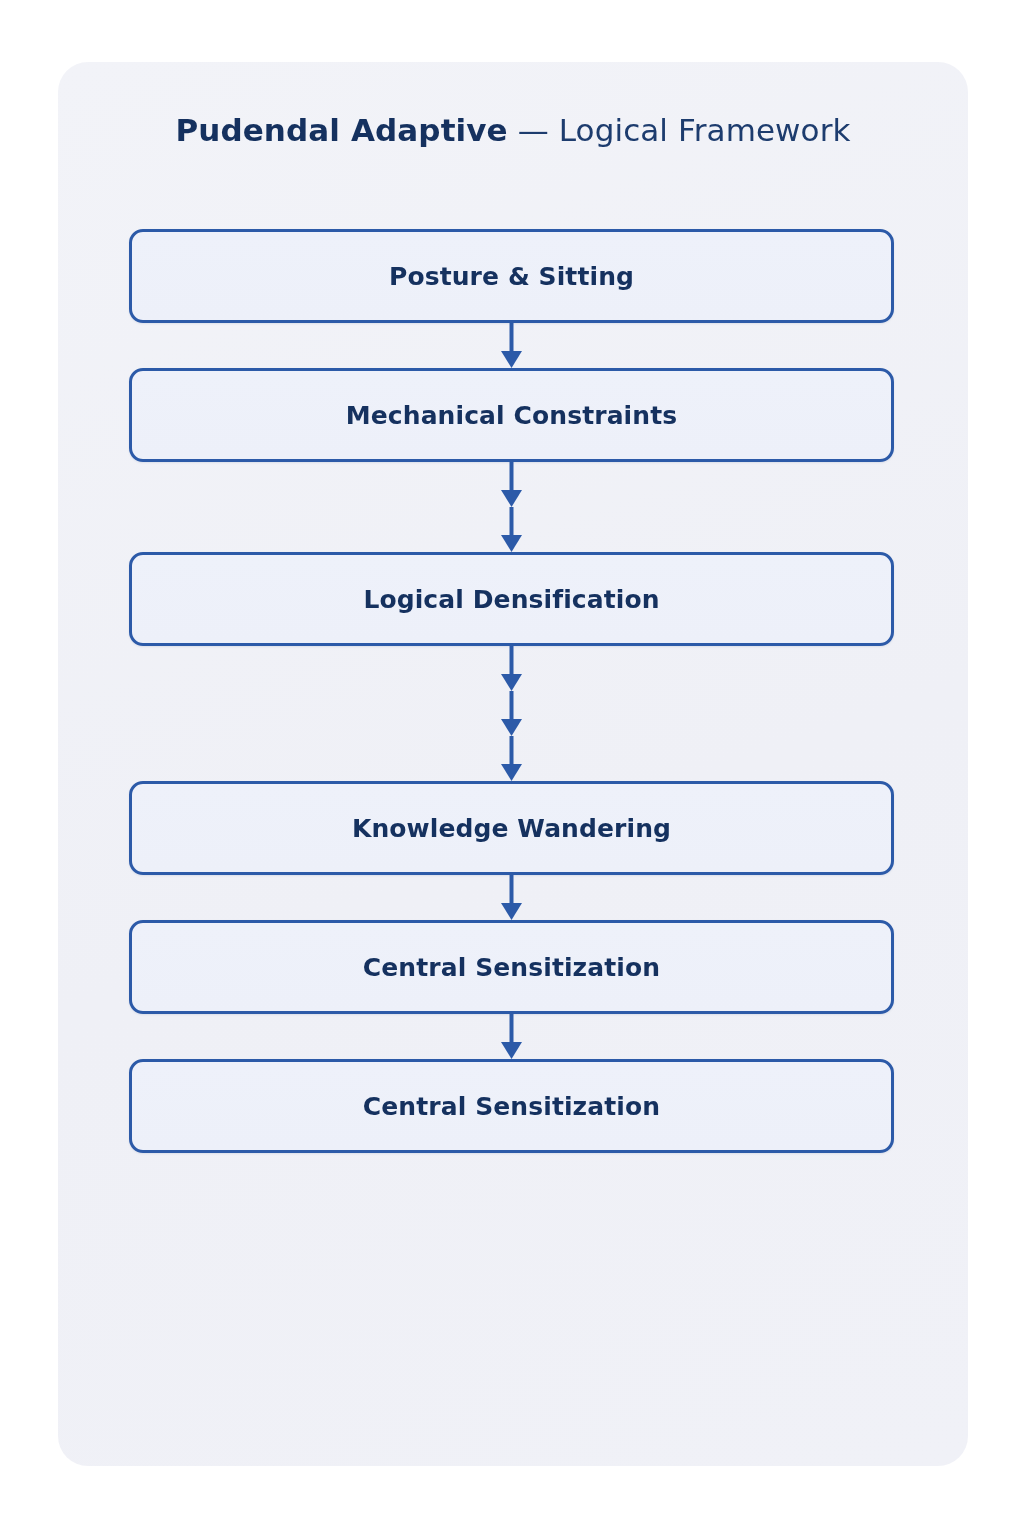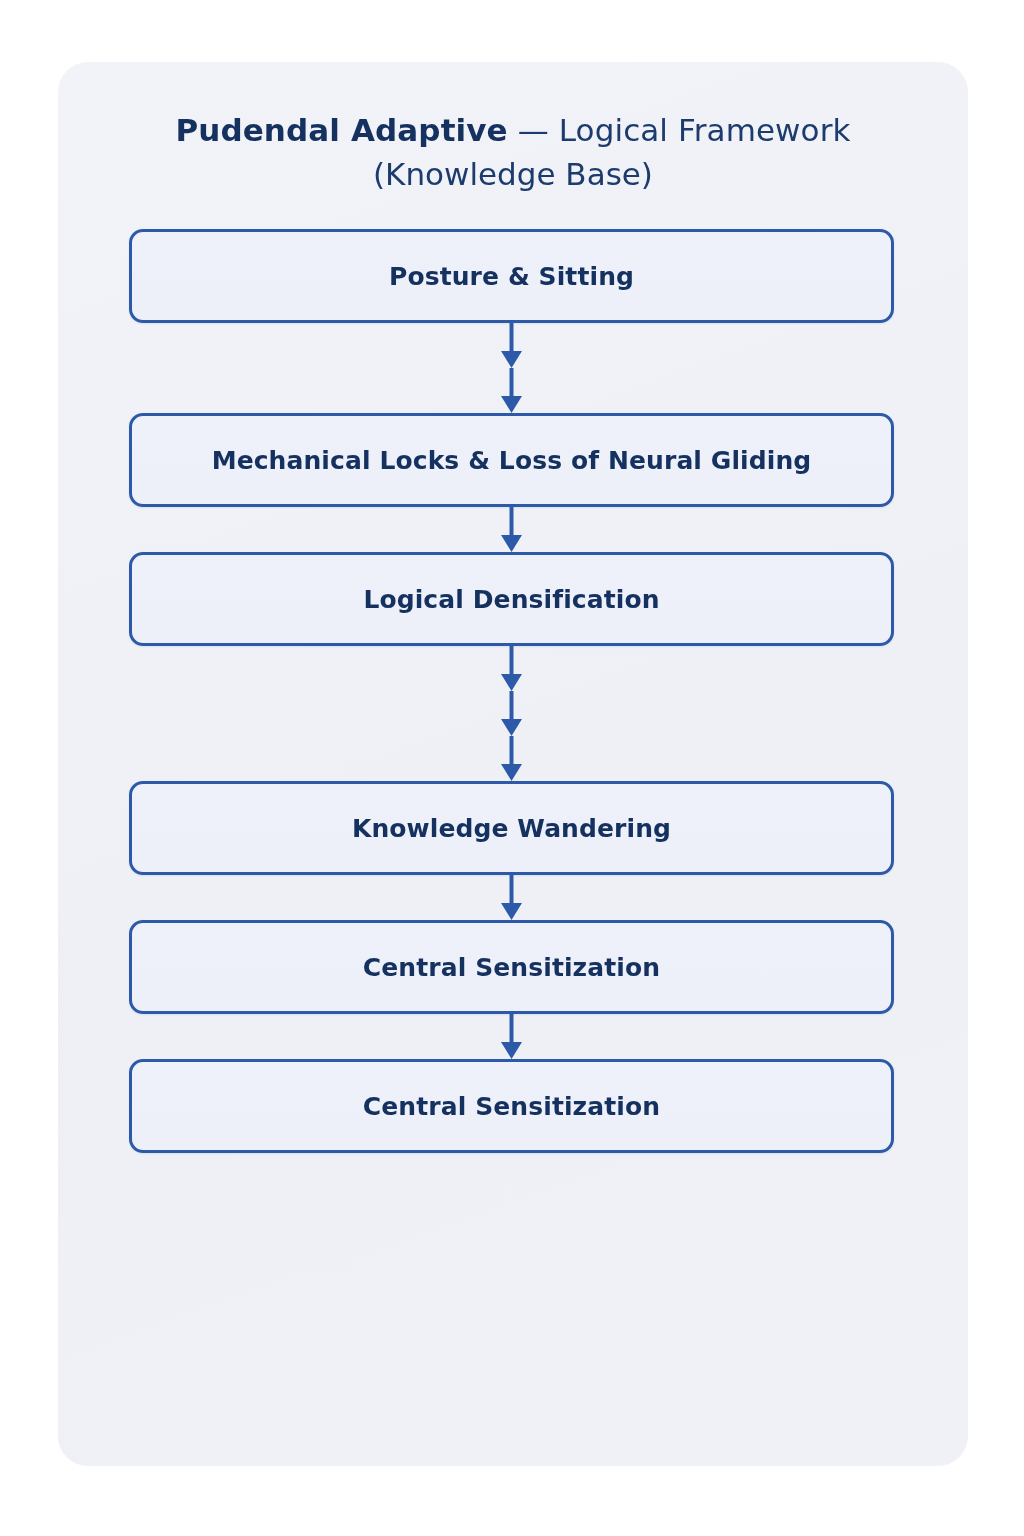--- a/index.html
+++ b/index.html
@@ -115,45 +115,44 @@
 </style>
 </head>
 <body>
 
 <div id="canvas">
 
   <div id="panel">
 
     <div id="title-block">
       <span class="title-line"><span class="title-strong">Pudendal Adaptive</span><span class="title-rest"> — Logical Framework</span></span>
-      <span id="title-sub">(Knowledge Base)</span>
     </div>
 
     <div id="flow">
         <div class="node-wrap">
           <div class="node">
             <span class="node-label">Posture &amp; Sitting</span>
           </div>
         </div>
         <div class="connector">
           <svg width="765" height="45" viewBox="0 0 765 45" xmlns="http://www.w3.org/2000/svg">
             <line x1="382.5" y1="0" x2="382.5" y2="30" stroke="#2c5aa8" stroke-width="4"></line>
             <polygon points="372,28 393,28 382.5,45" fill="#2c5aa8"></polygon>
           </svg>
         </div>
-        <div class="connector">
-          <svg width="765" height="45" viewBox="0 0 765 45" xmlns="http://www.w3.org/2000/svg">
-            <line x1="382.5" y1="0" x2="382.5" y2="30" stroke="#2c5aa8" stroke-width="4"></line>
-            <polygon points="372,28 393,28 382.5,45" fill="#2c5aa8"></polygon>
-          </svg>
-        </div>
-        <div class="node-wrap">
-          <div class="node">
-            <span class="node-label">Mechanical Locks &amp; Loss of Neural Gliding</span>
-          </div>
+        <div class="node-wrap">
+          <div class="node">
+            <span class="node-label">Mechanical Constraints</span>
+          </div>
+        </div>
+        <div class="connector">
+          <svg width="765" height="45" viewBox="0 0 765 45" xmlns="http://www.w3.org/2000/svg">
+            <line x1="382.5" y1="0" x2="382.5" y2="30" stroke="#2c5aa8" stroke-width="4"></line>
+            <polygon points="372,28 393,28 382.5,45" fill="#2c5aa8"></polygon>
+          </svg>
         </div>
         <div class="connector">
           <svg width="765" height="45" viewBox="0 0 765 45" xmlns="http://www.w3.org/2000/svg">
             <line x1="382.5" y1="0" x2="382.5" y2="30" stroke="#2c5aa8" stroke-width="4"></line>
             <polygon points="372,28 393,28 382.5,45" fill="#2c5aa8"></polygon>
           </svg>
         </div>
         <div class="node-wrap">
           <div class="node">
             <span class="node-label">Logical Densification</span>

